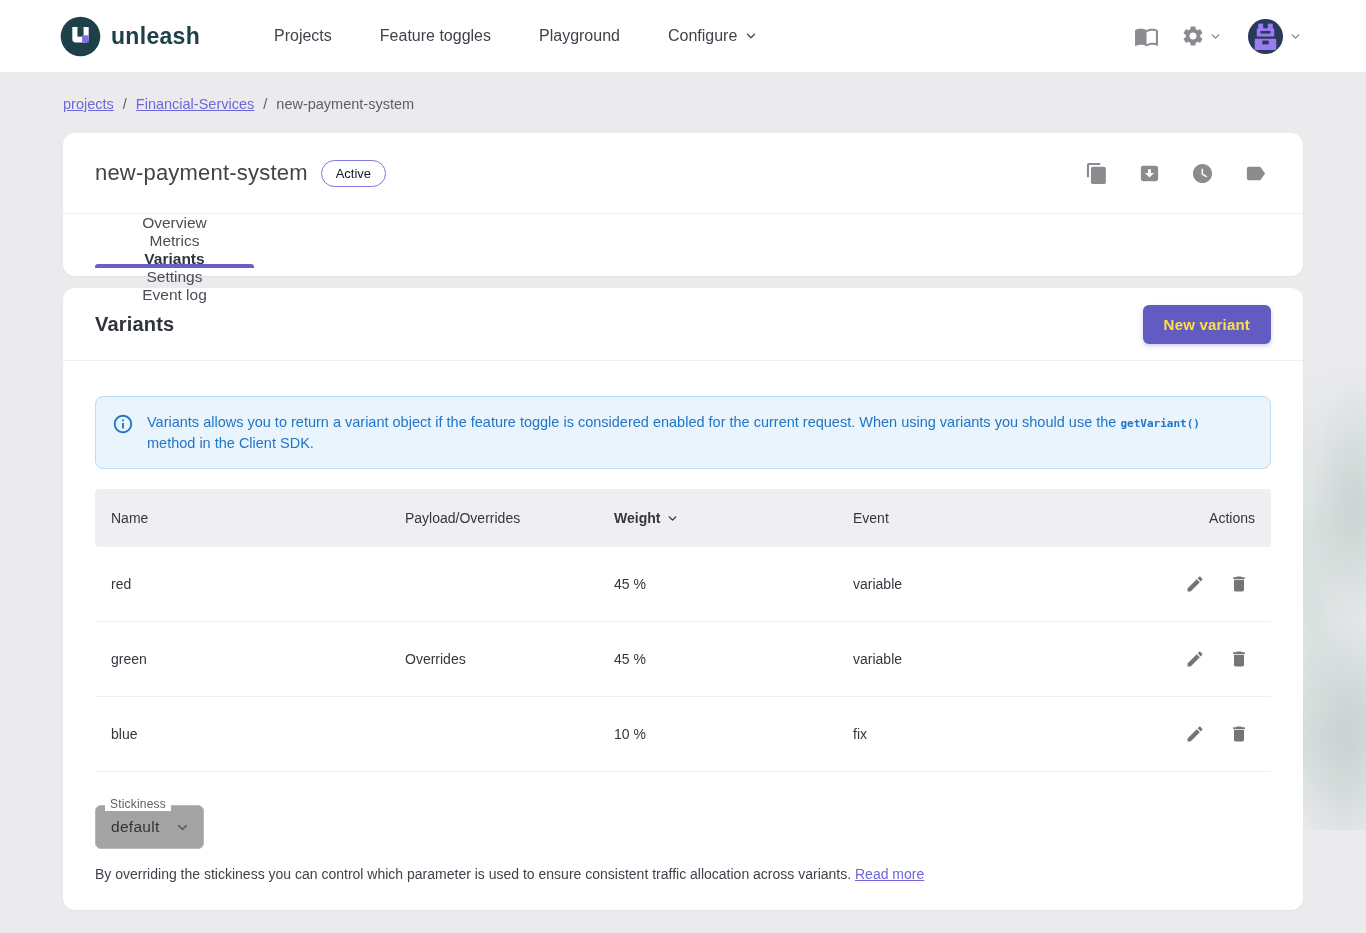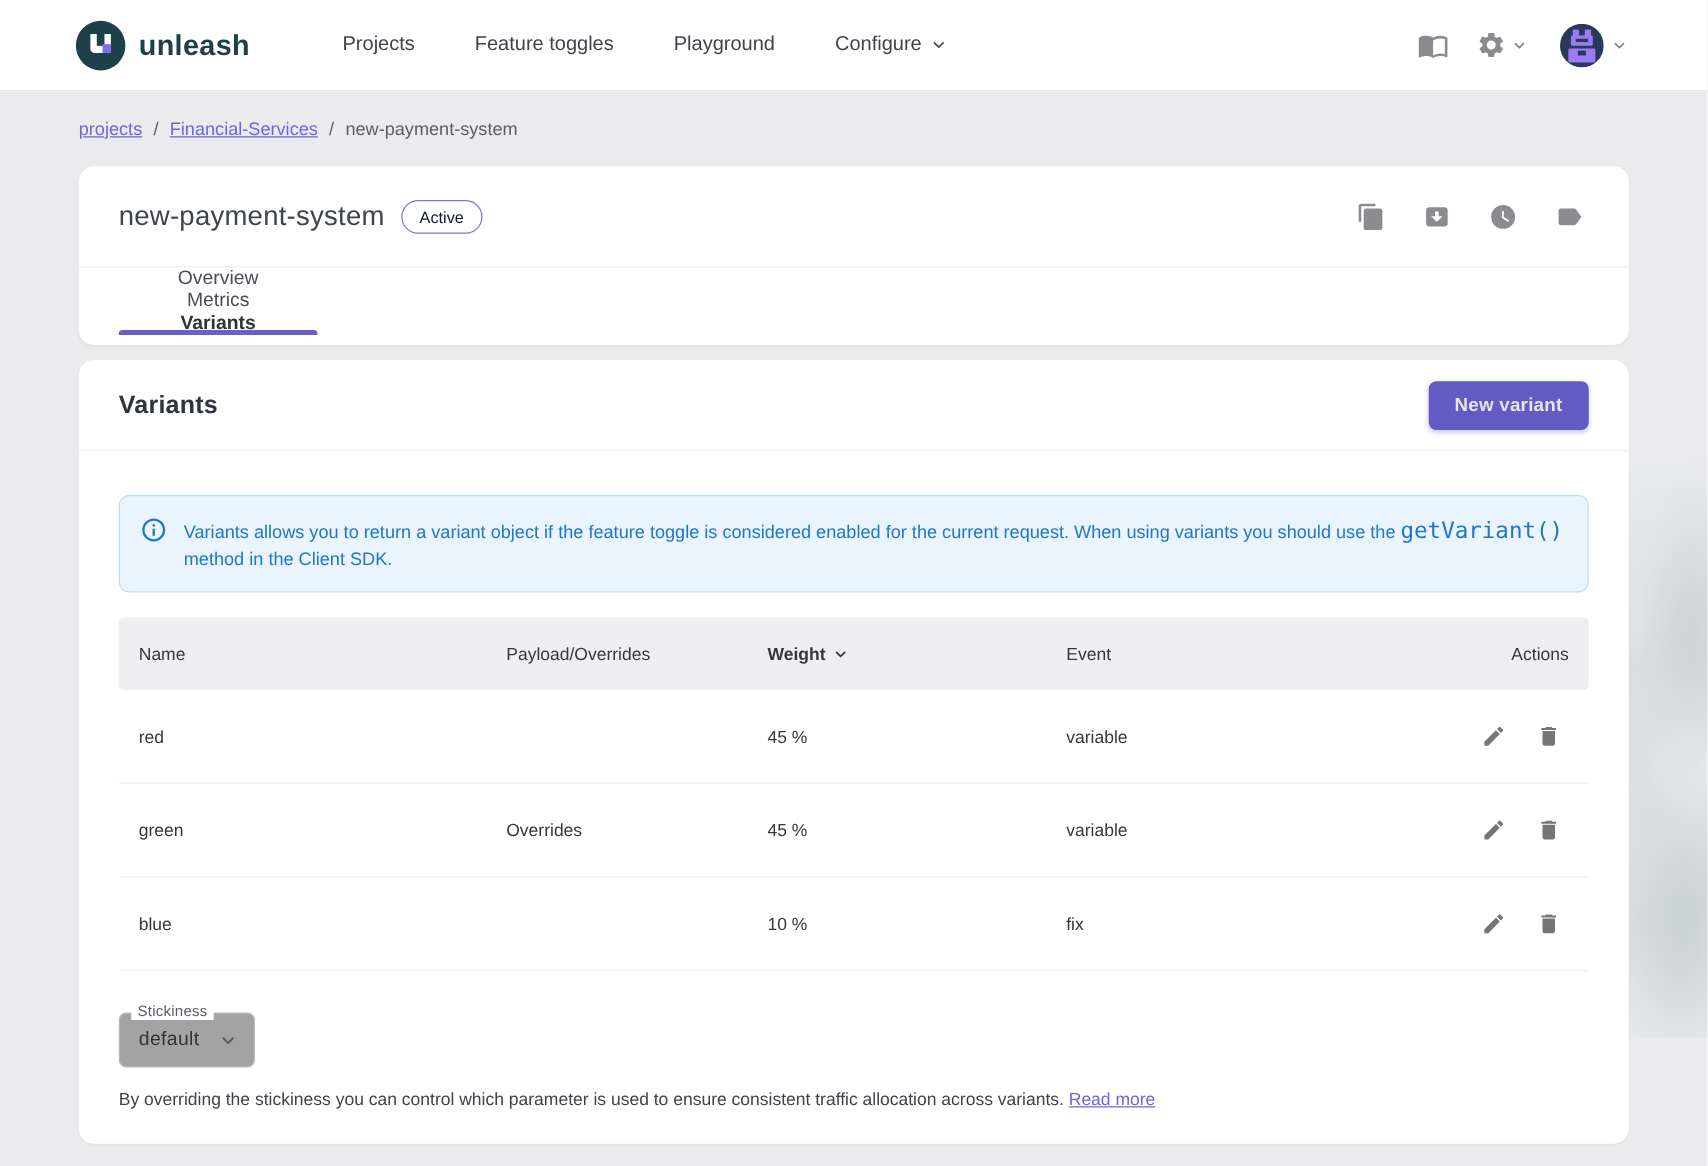--- a/index.html
+++ b/index.html
@@ -92,21 +92,21 @@
   
   .variants-card { margin-top: 12px; padding-bottom: 28px; }
   .vc-head {
     height: 73px;
     display: flex; align-items: center; justify-content: space-between;
     padding: 0 32px;
     border-bottom: 1px solid #F0F0F2;
   }
   .vc-title { font-size: 20px; font-weight: 700; color: #2F333A; letter-spacing: .2px; }
   .btn-primary {
-    background: #615BC2; color: #e5e5e5;
+    background: #615BC2; color: #fde047;
     font-family: "Liberation Sans", sans-serif;
     font-size: 15px; font-weight: 700; letter-spacing: .2px;
     padding: 11px 21px; border: none; border-radius: 6px; cursor: pointer;
     box-shadow: 0 2px 4px rgba(97,91,194,0.3);
     text-align: center;
   }
   .vc-body { padding: 0 32px; }
 
   .alert {
     margin-top: 35px;
@@ -114,21 +114,21 @@
     border: 1px solid #BCDDF5;
     border-radius: 8px;
     padding: 15px 18px 15px 16px;
     display: flex; gap: 13px;
     color: #2176C7;
     font-size: 14.5px; line-height: 1.42;
   }
   .alert-icon { flex-shrink: 0; margin-top: 1px; }
   .alert code {
     font-family: "DejaVu Sans Mono", monospace;
-    font-weight: 400; font-size: 18px;
+    font-weight: 700; font-size: 11px;
   }
 
   
   .vtable { margin-top: 20px; }
   .thead, .trow {
     display: grid;
     grid-template-columns: 294px 209px 239px 247px 1fr;
     align-items: center;
     padding: 0 16px;
   }
@@ -308,20 +308,26 @@
       <div class="tab">
           <span>Overview</span>
         </div>
       <div class="tab">
           <span>Metrics</span>
         </div>
       <div class="tab active">
         <span>Variants</span>
         <div class="tab-indicator"></div>
       </div>
+      <div class="tab">
+          <span>Settings</span>
+        </div>
+      <div class="tab">
+          <span>Event log</span>
+        </div>
     </div>
   </section>
 
   <section class="card variants-card">
     <div class="vc-head">
       <h2 class="vc-title">Variants</h2>
       <button class="btn-primary">New variant</button>
     </div>
 
     <div class="vc-body">

